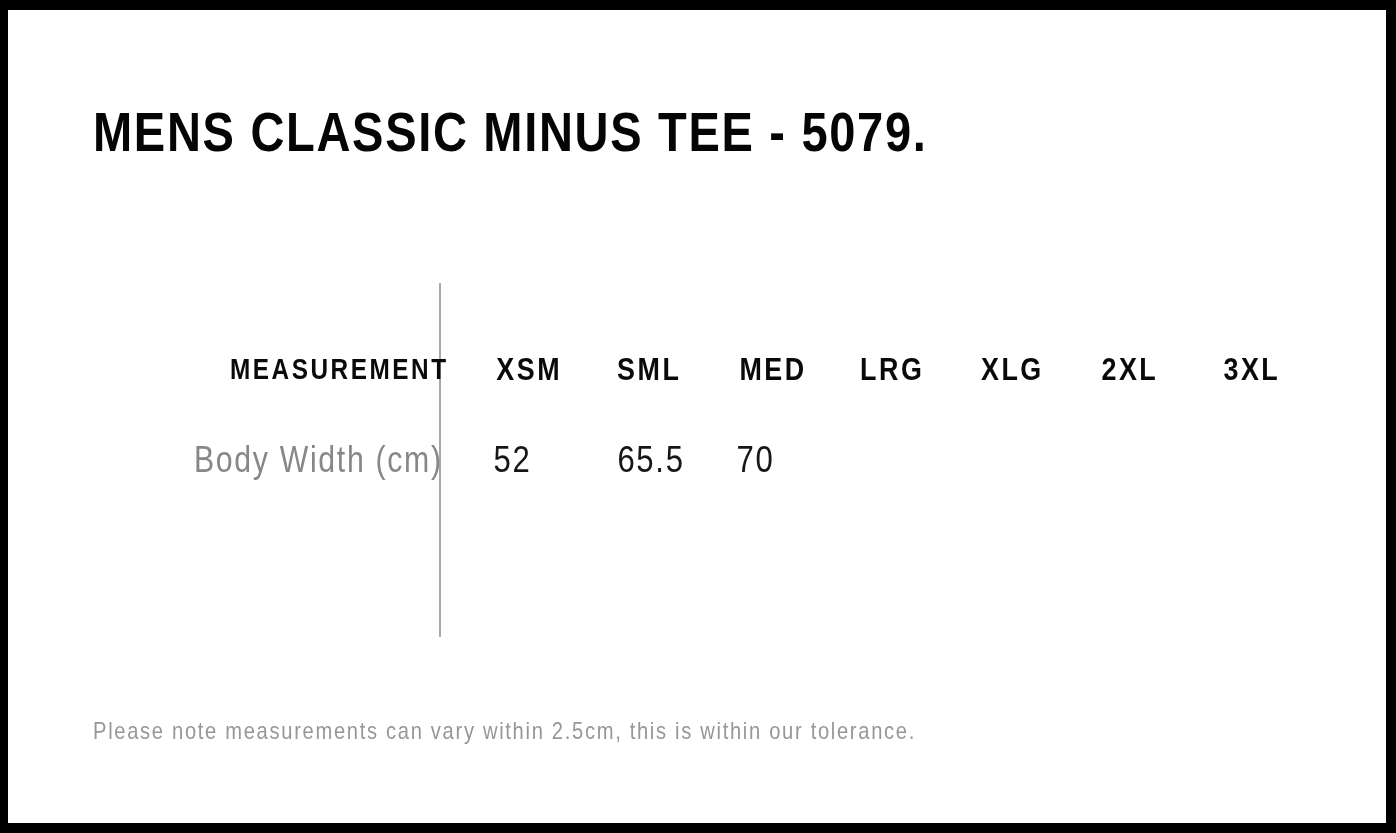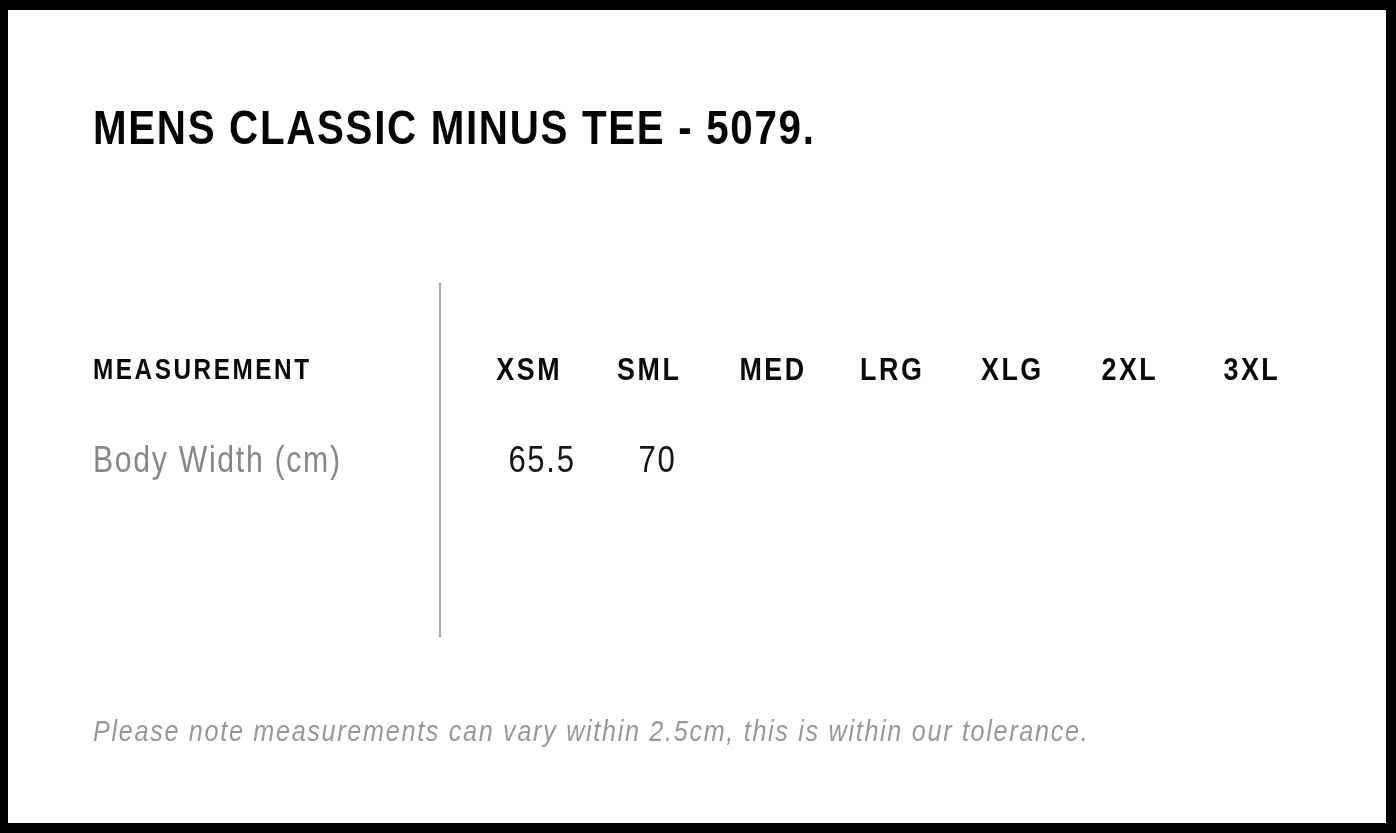--- a/index.html
+++ b/index.html
@@ -27,21 +27,21 @@
     transform-origin: 50% 50%;
     white-space: nowrap;
   }
   .cond-left { transform-origin: 0 50%; }
 
   .title {
     position: absolute;
     left: 85px;
     top: 94px;
     margin: 0;
-    font-size: 48px;
+    font-size: 56px;
     line-height: 1;
     font-weight: 700;
     letter-spacing: 2px;
     color: #050505;
   }
 
   .divider {
     position: absolute;
     left: 431px;
     top: 273px;
@@ -53,25 +53,25 @@
   .trow {
     position: absolute;
     left: 85px;
     width: 1250px;
     height: 60px;
     display: grid;
     grid-template-columns: 397px repeat(7, 121.3px);
     align-items: center;
   }
   .trow-header { top: 329px; }
-  .trow-1 { top: 420px; gap: 12px; }
+  .trow-1 { top: 420px; }
   .trow-2 { top: 514px; }
 
   .cell { text-align: left; }
-  .cell-label { text-align: left; }
+  .cell-label { text-align: right; }
 
   .header-text {
     font-size: 29px;
     font-weight: 700;
     letter-spacing: 3px;
     color: #0a0a0a;
   }
   .size-text {
     font-size: 32px;
     font-weight: 700;
@@ -91,22 +91,21 @@
     color: #161616;
   }
 
   .note {
     position: absolute;
     left: 85px;
     top: 696px;
     height: 50px;
     display: flex;
     align-items: center;
-    font-size: 30px;
-    font-style: italic;
+    font-size: 24px;
     letter-spacing: 2px;
     color: #979797;
     justify-content: flex-end;
   }
 </style>
 </head>
 <body>
 
 <div class="page">
 
@@ -120,20 +119,21 @@
     <div class="cell"><span class="cond size-text">SML</span></div>
     <div class="cell"><span class="cond size-text">MED</span></div>
     <div class="cell"><span class="cond size-text">LRG</span></div>
     <div class="cell"><span class="cond size-text">XLG</span></div>
     <div class="cell"><span class="cond size-text">2XL</span></div>
     <div class="cell"><span class="cond size-text">3XL</span></div>
   </div>
 
   <div class="trow trow-1">
     <div class="cell cell-label"><span class="cond cond-left label-text">Body Width (cm)</span></div>
+    <div class="cell"><span class="cond value-text">52</span></div>
     <div class="cell"><span class="cond value-text">65.5</span></div>
     <div class="cell"><span class="cond value-text">70</span></div>
   </div>
 
 
   <div class="note">
       <span class="cond cond-left">Please note measurements can vary within 2.5cm, this is within our tolerance.</span>
     </div>
 
 </div>

